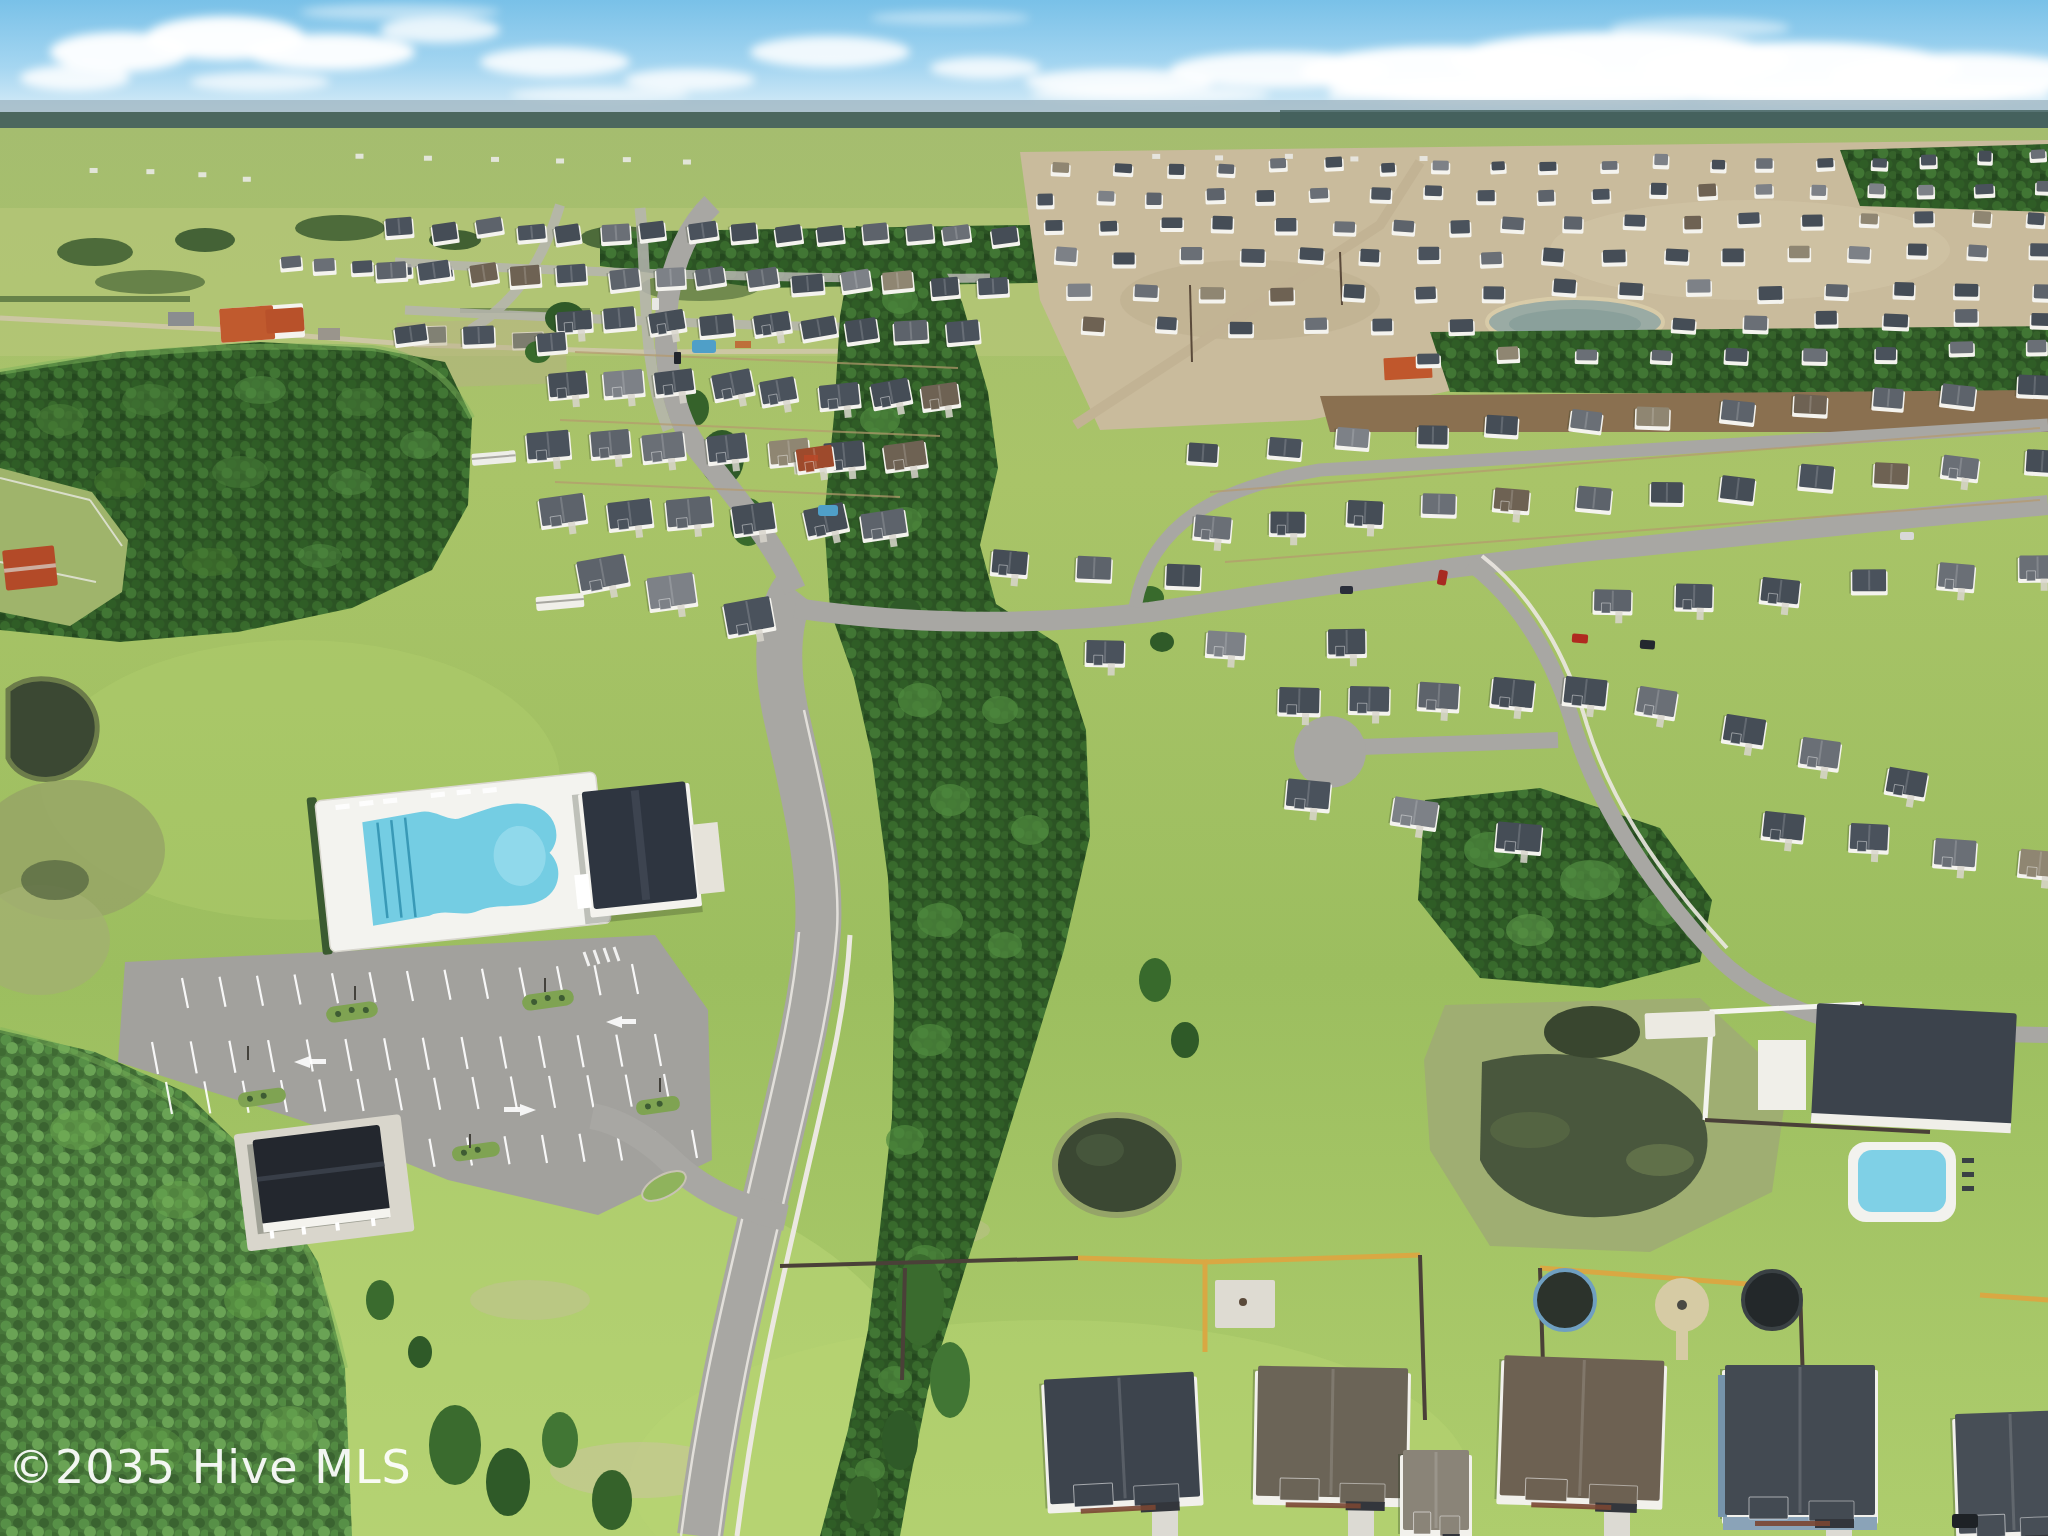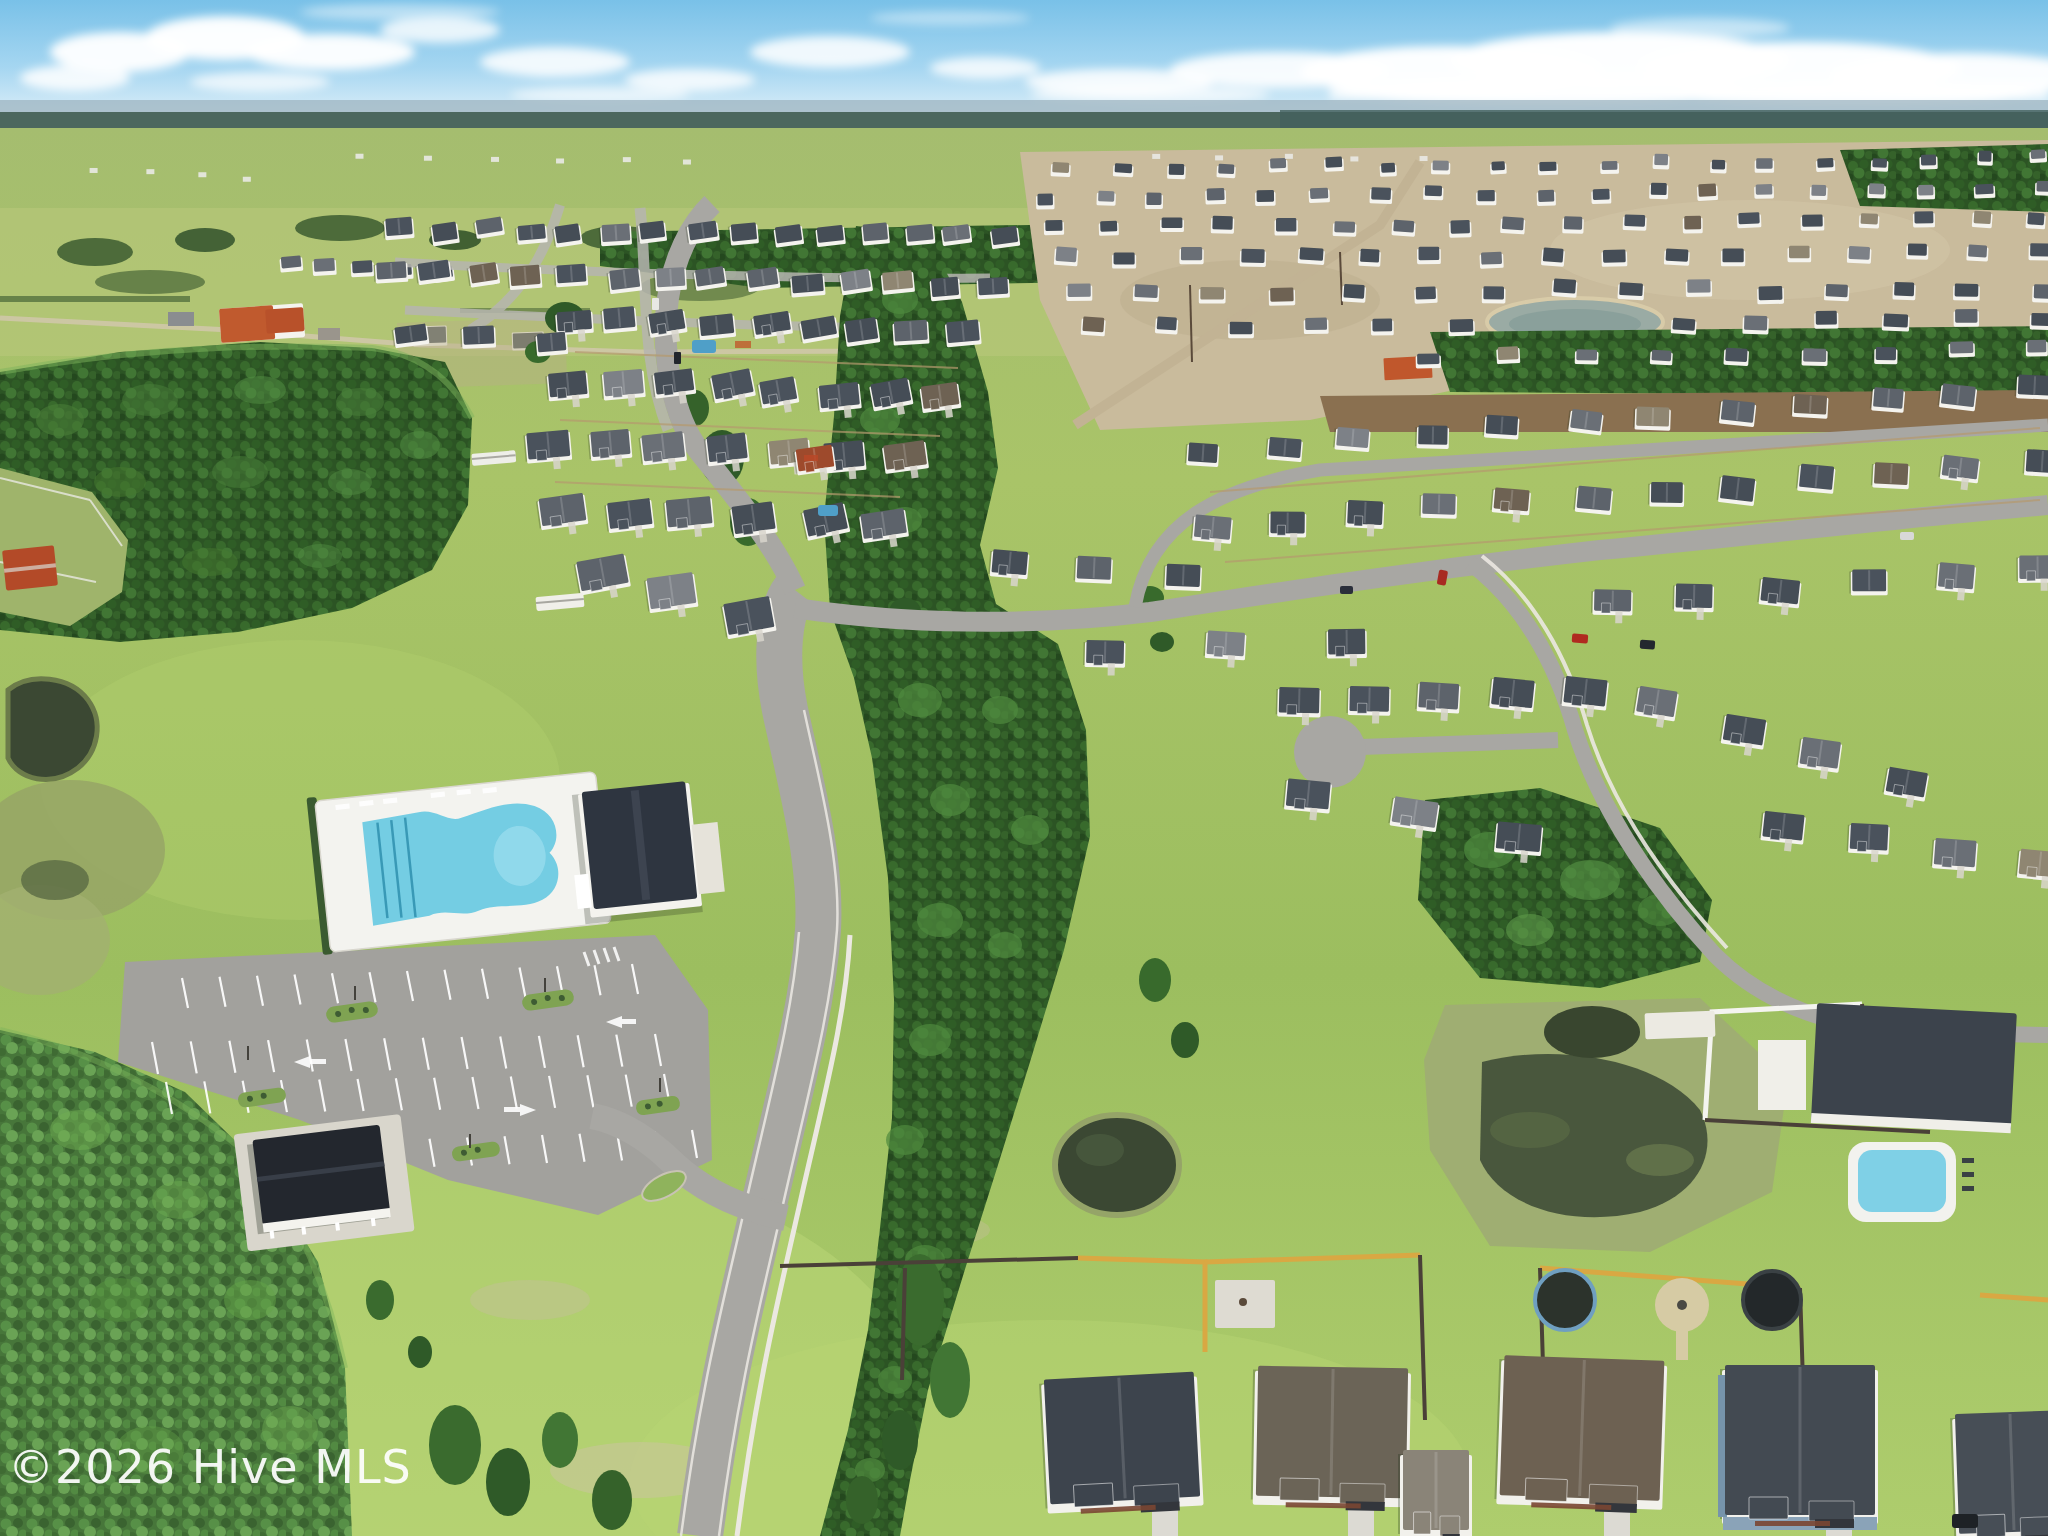--- a/index.html
+++ b/index.html
@@ -1857,14 +1857,14 @@
     <rect x="1640" y="640" width="15" height="9" rx="2" fill="#23282e" transform="rotate(4 1647 644)"></rect>
     <rect x="1438" y="570" width="9" height="15" rx="2" fill="#a82a22" transform="rotate(10 1442 577)"></rect>
     <rect x="1900" y="532" width="14" height="8" rx="2" fill="#d8d8d8"></rect>
     <rect x="1340" y="586" width="13" height="8" rx="2" fill="#2a2f3a"></rect>
     <rect x="652" y="298" width="7" height="12" rx="1" fill="#e8e8e4"></rect>
     <rect x="674" y="352" width="7" height="12" rx="1" fill="#22262c"></rect>
     <rect x="1952" y="1514" width="26" height="14" rx="3" fill="#1e2226"></rect>
   </g>
 </svg>
 
-<div class="watermark" style="color: rgb(255, 255, 255);">©2026 Hive MLS</div>
+<div class="watermark" style="color: rgb(255, 255, 255);">©2035 Hive MLS</div>
 </div>
 
 </body></html>

